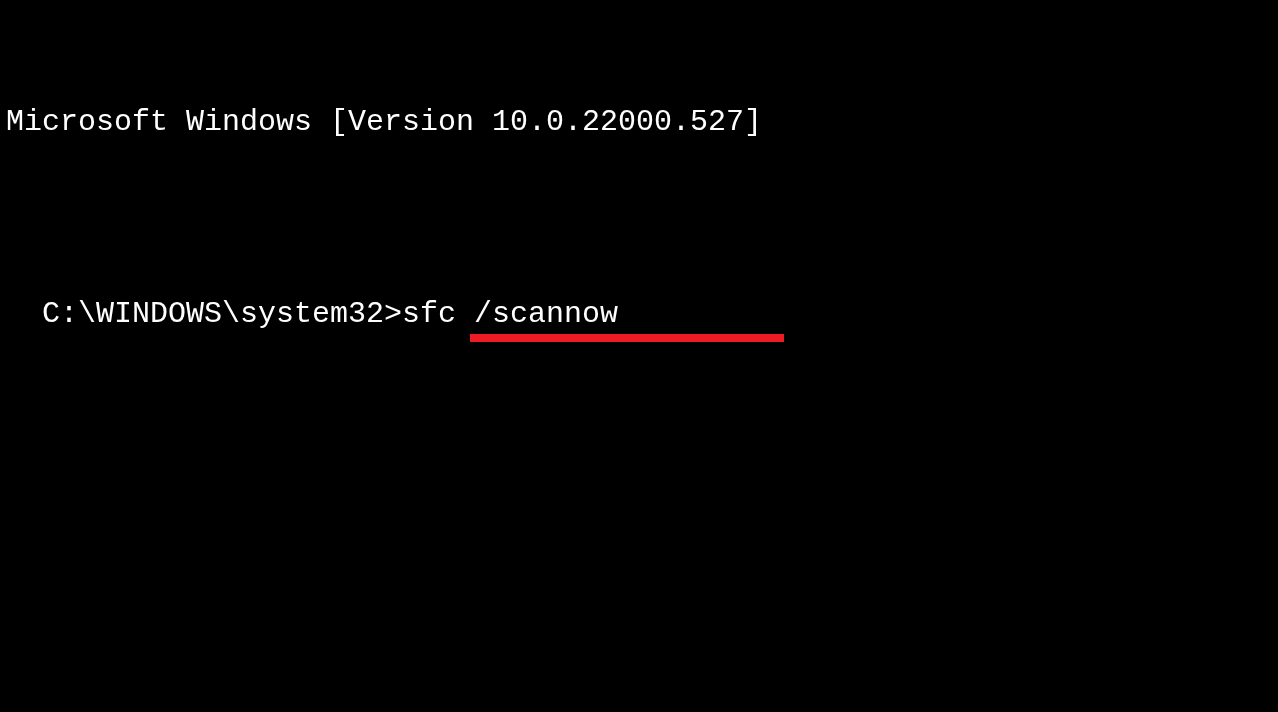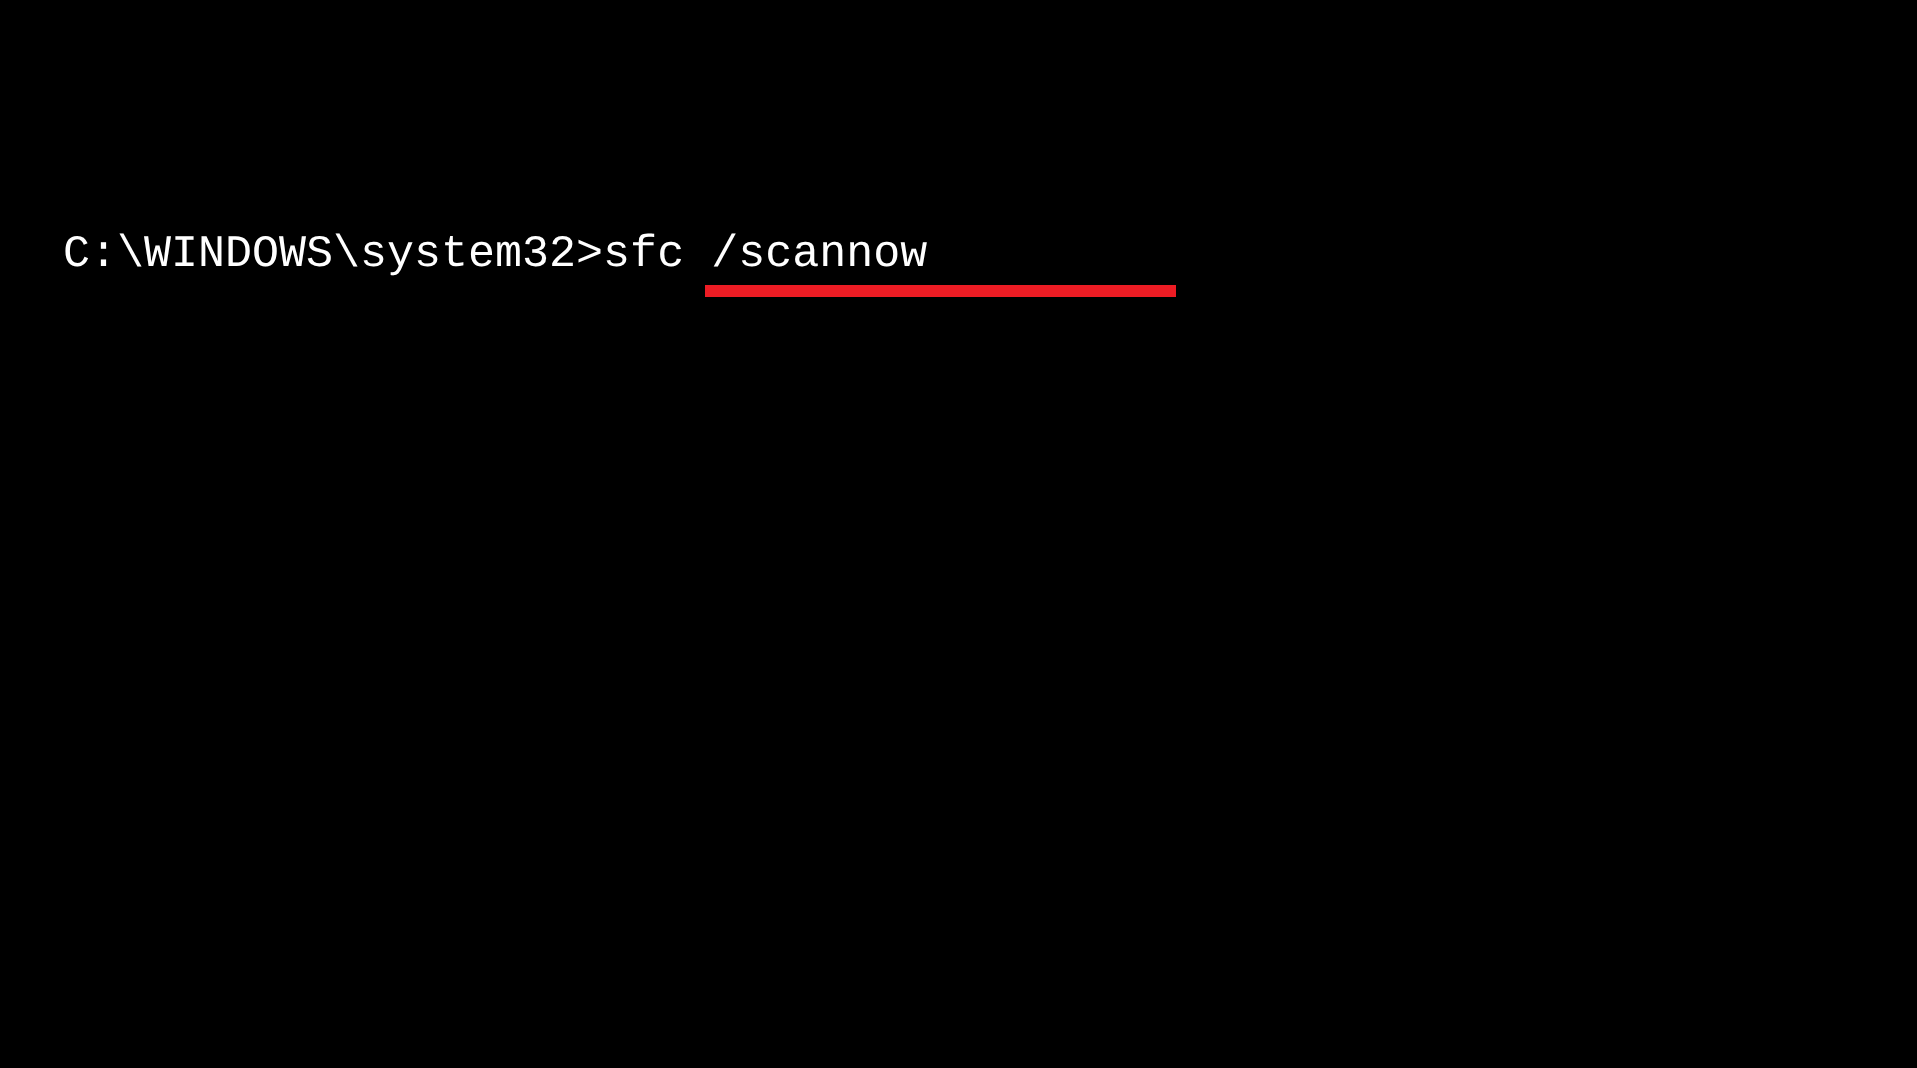--- a/index.html
+++ b/index.html
@@ -34,15 +34,16 @@
       background: #ed1c24;
       left: 428px;
       top: 44px;
       width: 314px;
     }
   </style>
 </head>
 <body>
 
 <div class="terminal">
+  <span class="line">Microsoft Windows [Version 10.0.22000.527]</span>
   <span class="line"></span>
   <span class="prompt-container"><span>C:\WINDOWS\system32&gt;</span><span>sfc /scannow</span><div class="underline-annotation"></div></span>
 </div>
 
 </body></html>

